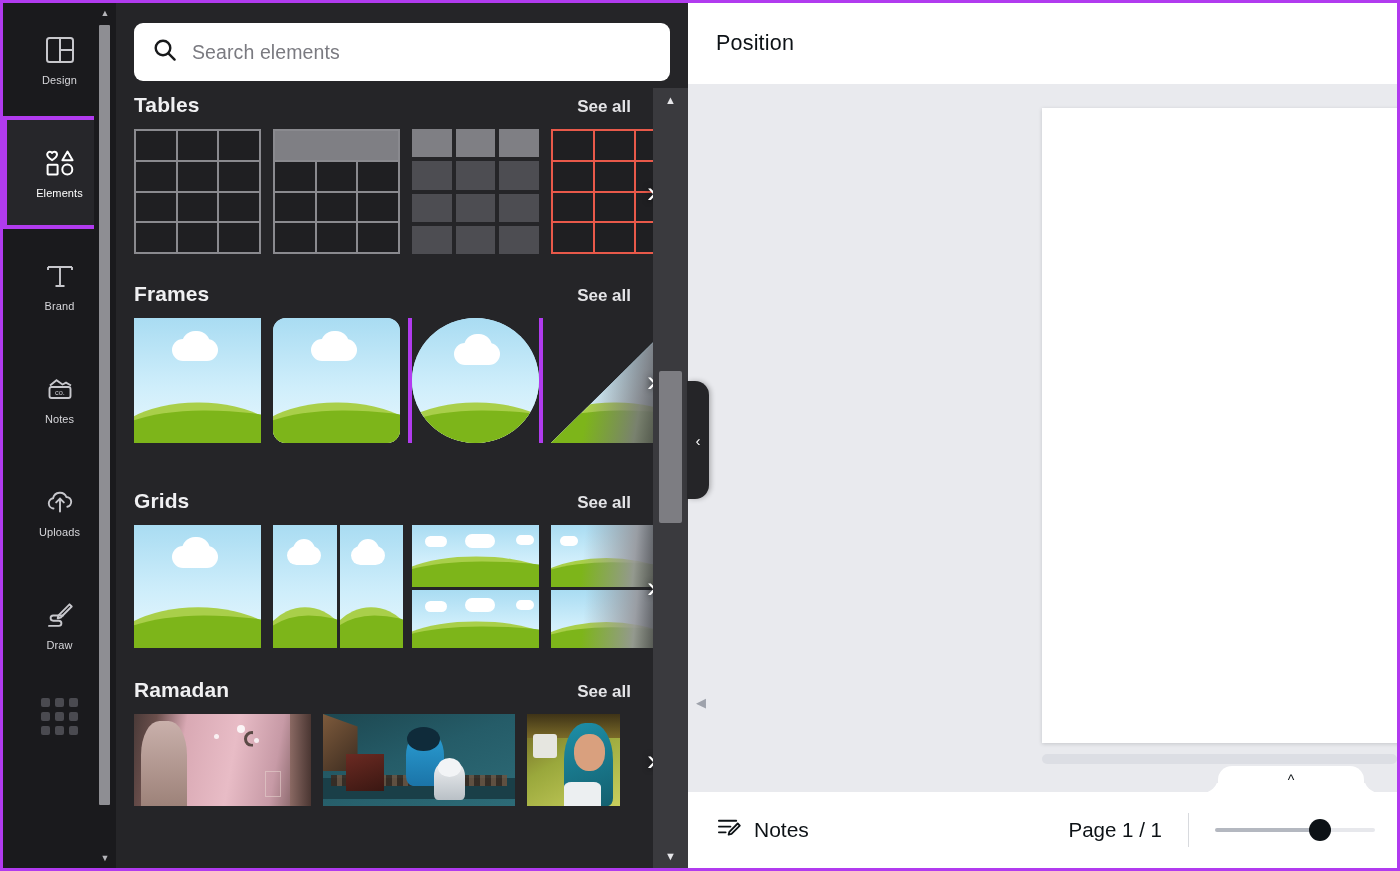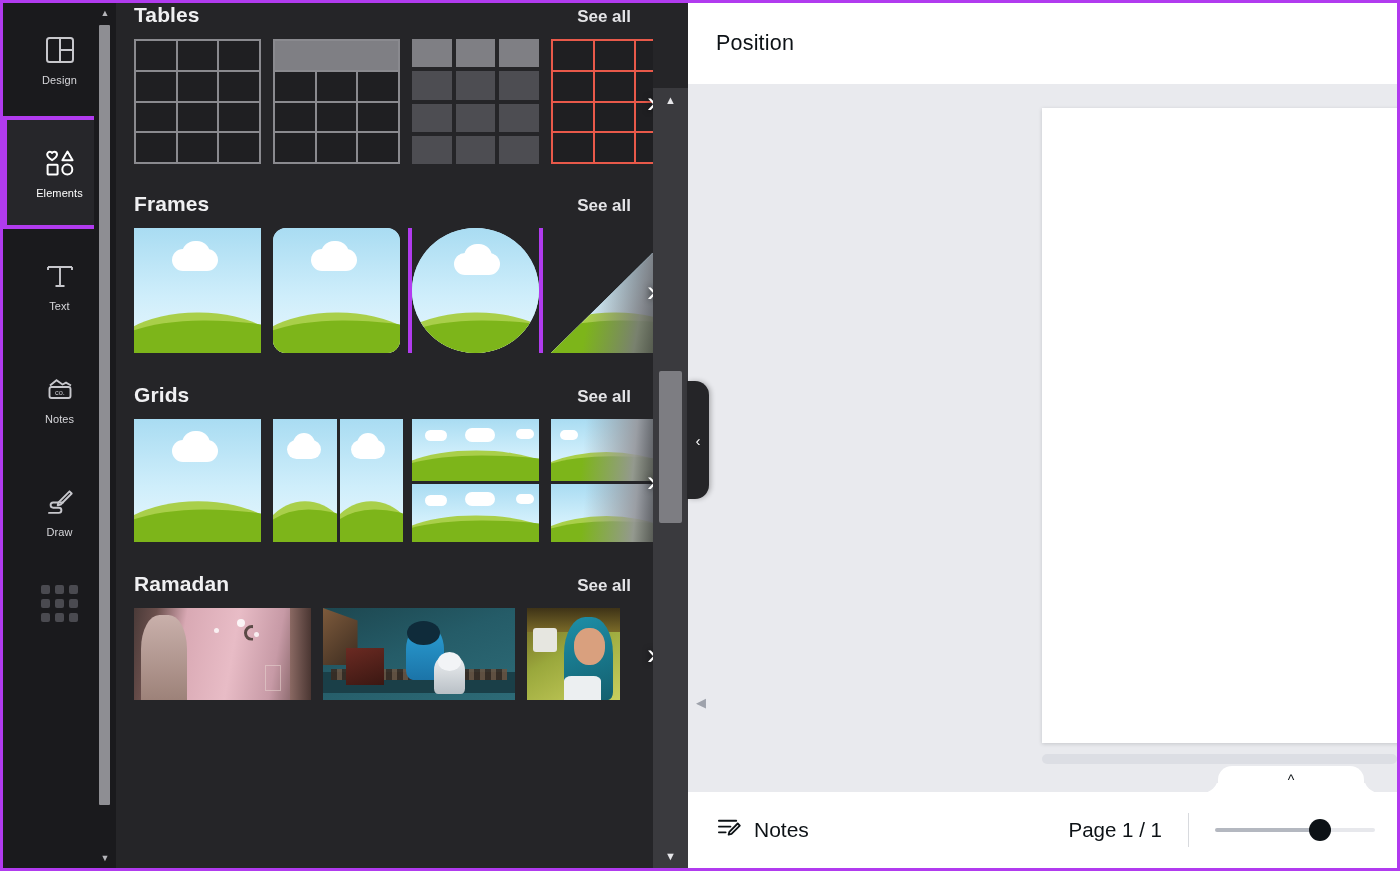--- a/index.html
+++ b/index.html
@@ -417,34 +417,43 @@
       </span>
       <span class="lbl">Elements</span>
     </div>
 
     <div class="rail-item">
       <span class="rail-icon">
         <svg viewBox="0 0 34 34" width="34" height="34" fill="none" stroke="#c7c7cc" stroke-width="1.9">
           <path d="M5 8h24M17 8v19M5 8v3M29 8v3M12.5 27h9"></path>
         </svg>
       </span>
-      <span class="lbl">Text</span>
+      <span class="lbl">Brand</span>
     </div>
 
     <div class="rail-item">
       <span class="rail-icon">
         <svg viewBox="0 0 34 34" width="34" height="34" fill="none" stroke="#c7c7cc" stroke-width="1.9">
           <path d="M7 13.5l6.5-5.2 6 4.2 3.5-1.8 5 2.8"></path>
           <rect x="6.5" y="15" width="21" height="11" rx="2"></rect>
           <text x="17" y="23" font-size="7.4" fill="#c7c7cc" stroke="none" text-anchor="middle" font-family="'Liberation Sans', sans-serif">co.</text>
         </svg>
       </span>
       <span class="lbl">Notes</span>
     </div>
 
+    <div class="rail-item">
+      <span class="rail-icon">
+        <svg viewBox="0 0 34 34" width="34" height="34" fill="none" stroke="#c7c7cc" stroke-width="1.9" stroke-linecap="round">
+          <path d="M10.5 23.5a5.2 5.2 0 01-.4-10.3 7 7 0 0113.3-1.2 4.9 4.9 0 01.9 9.7"></path>
+          <path d="M17 26.5V13.8M13.2 17.4L17 13.6l3.8 3.8"></path>
+        </svg>
+      </span>
+      <span class="lbl">Uploads</span>
+    </div>
 
     <div class="rail-item">
       <span class="rail-icon">
         <svg viewBox="0 0 34 34" width="34" height="34" fill="none" stroke="#c7c7cc" stroke-width="1.9" stroke-linecap="round" stroke-linejoin="round">
           <path d="M26.5 6.3l2.2 2.2-11 11-3 .8.8-3z"></path>
           <path d="M20 17.5H10.2a2.6 2.6 0 000 5.2h5.6a2.6 2.6 0 010 5.2H6"></path>
         </svg>
       </span>
       <span class="lbl">Draw</span>
     </div>
@@ -466,20 +475,31 @@
 
     <div class="rail-scroll">
       <div class="arr up">▲</div>
       <div class="thumb"></div>
       <div class="arr dn">▼</div>
     </div>
   </div>
 
   <div class="panel">
 
+    <div class="search-wrap">
+      <div class="search-box">
+        <span>
+          <svg viewBox="0 0 26 26" width="26" height="26" fill="none" stroke="#18191b" stroke-width="2.4" stroke-linecap="round">
+            <circle cx="11" cy="11" r="7.3"></circle>
+              <line x1="16.4" y1="16.4" x2="22.6" y2="22.6"></line>
+          </svg>
+        </span>
+        <span class="ph">Search elements</span>
+      </div>
+    </div>
 
     <div class="panel-scroll">
 
       <div class="section">
         <div class="sec-head">
           <span class="sec-title">Tables</span>
           <span class="sec-seeall">See all</span>
         </div>
         <div class="row">
           <div class="tbl">
@@ -586,21 +606,21 @@
               <div class="sky"></div>
               <div class="hill-back"></div>
                 <div class="hill-front"></div>
               <div class="grad-over"></div>
             </div>
           </div>
           <span class="chev-next">›</span>
         </div>
       </div>
 
-      <div class="section" style="margin-top:30px">
+      <div class="section" style="margin-top:46px">
         <div class="sec-head">
           <span class="sec-title">Grids</span>
           <span class="sec-seeall">See all</span>
         </div>
         <div class="row">
 
           <div class="gcell g1">
             <div class="land" style="width:100%;height:100%">
               <div class="sky"></div>
               <div class="cloud" style="left:30%;top:17%;width:46px;height:22px;"></div>

